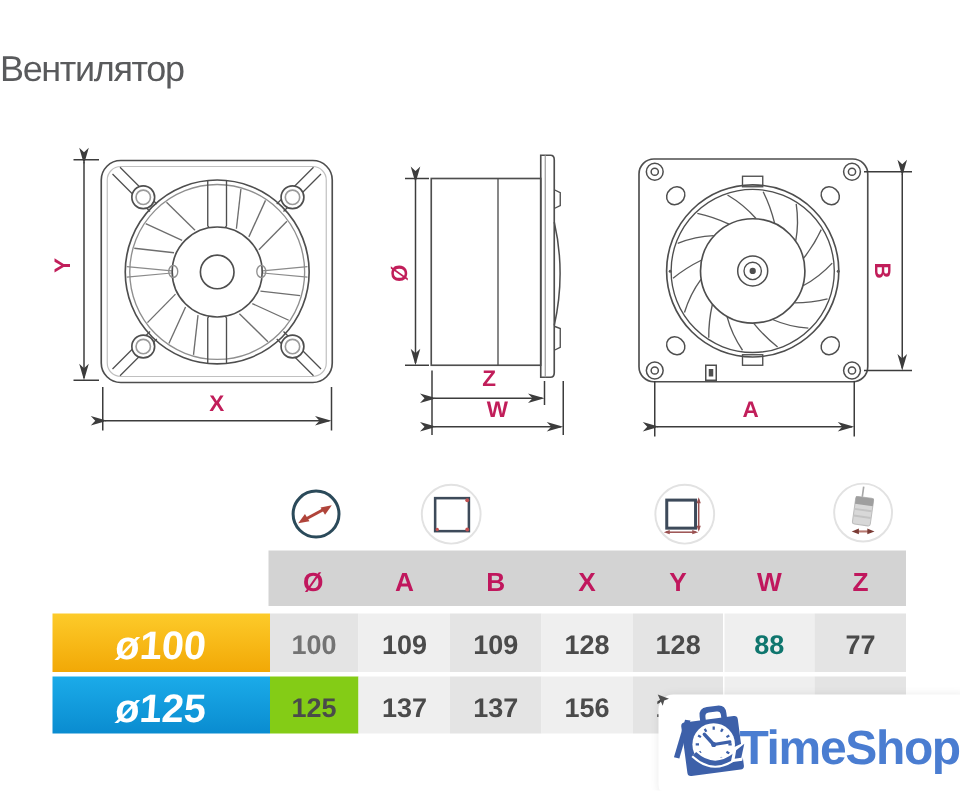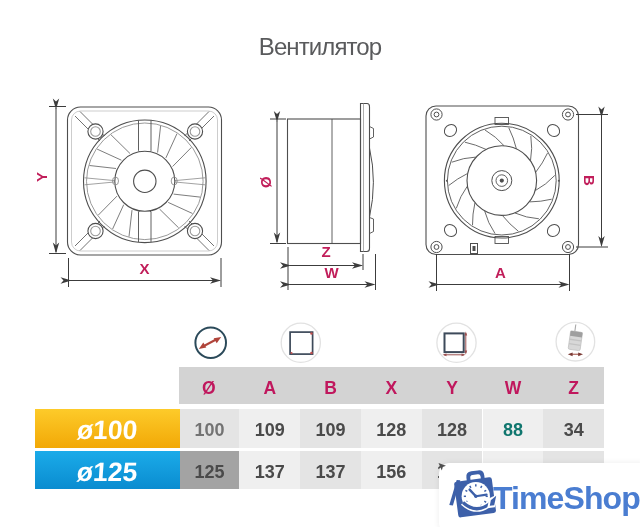--- a/index.html
+++ b/index.html
@@ -3,21 +3,21 @@
 <meta charset="utf-8">
 <style>
   html,body { margin:0; padding:0; background:#ffffff; }
   body { width:640px; height:527px; position:relative; overflow:hidden;
          font-family:"Liberation Sans", sans-serif; }
   .abs { position:absolute; }
 </style>
 </head>
 <body>
 
-<div class="abs" style="left:0; top:33px; width:640px; text-align:center; font-size:24px; letter-spacing:-0.9px; color:#595a5c;">Вентилятор</div>
+<div class="abs" style="left:0; top:33px; width:640px; font-size:24px; letter-spacing:-0.9px; color:#595a5c;">Вентилятор</div>
 
 <svg class="abs" style="left:0; top:0;" width="640" height="320" viewBox="0 0 640 320">
   <defs>
     <marker id="ar" markerWidth="12" markerHeight="8" refX="10" refY="4" orient="auto" markerUnits="userSpaceOnUse">
       <path d="M11.5 4 L0.5 0.8 L3.5 4 L0.5 7.2 Z" fill="#3c3c3c"></path>
     </marker>
   </defs>
 
   <g fill="none" stroke="#4e4e4e" stroke-width="1.1">
     <rect x="67.5" y="107" width="154" height="148" rx="13"></rect>
@@ -268,25 +268,25 @@
 
 <div class="abs" style="left:34.5px; top:450.5px; width:145px; height:38px; background:linear-gradient(#1babe9,#0a8cd0); color:#ffffff; font-size:26.5px; font-weight:bold; text-align:center; line-height:42px;"><span style="display:inline-block; transform:skewX(-4deg);">ø125</span></div>
 
 <div class="abs" style="left:179.5px; top:409px; height:39px;">
   <div class="abs" style="left:0px; width:59.8px; height:39px; background:#e4e4e4; text-align:center; line-height:43px; font-size:18px; font-weight:bold; color:#737373;">100</div>
   <div class="abs" style="left:59.8px; width:60.8px; height:39px; background:#efefef; text-align:center; line-height:43px; font-size:18px; font-weight:bold; color:#4a4a4a;">109</div>
   <div class="abs" style="left:120.6px; width:60.8px; height:39px; background:#e4e4e4; text-align:center; line-height:43px; font-size:18px; font-weight:bold; color:#4a4a4a;">109</div>
   <div class="abs" style="left:181.4px; width:60.8px; height:39px; background:#efefef; text-align:center; line-height:43px; font-size:18px; font-weight:bold; color:#4a4a4a;">128</div>
   <div class="abs" style="left:242.2px; width:60.8px; height:39px; background:#e4e4e4; text-align:center; line-height:43px; font-size:18px; font-weight:bold; color:#4a4a4a;">128</div>
   <div class="abs" style="left:303.0px; width:60.8px; height:39px; background:#efefef; text-align:center; line-height:43px; font-size:18px; font-weight:bold; color:#0f766e;">88</div>
-  <div class="abs" style="left:363.8px; width:60.8px; height:39px; background:#e4e4e4; text-align:center; line-height:43px; font-size:18px; font-weight:bold; color:#4a4a4a;">34</div>
+  <div class="abs" style="left:363.8px; width:60.8px; height:39px; background:#e4e4e4; text-align:center; line-height:43px; font-size:18px; font-weight:bold; color:#4a4a4a;">77</div>
 </div>
 
 <div class="abs" style="left:179.5px; top:450.5px; height:38px;">
-  <div class="abs" style="left:0px; width:59.8px; height:38px; background:#a3a3a3; text-align:center; line-height:42px; font-size:18px; font-weight:bold; color:#4a4a4a;">125</div>
+  <div class="abs" style="left:0px; width:59.8px; height:38px; background:#84cc16; text-align:center; line-height:42px; font-size:18px; font-weight:bold; color:#4a4a4a;">125</div>
   <div class="abs" style="left:59.8px; width:60.8px; height:38px; background:#efefef; text-align:center; line-height:42px; font-size:18px; font-weight:bold; color:#4a4a4a;">137</div>
   <div class="abs" style="left:120.6px; width:60.8px; height:38px; background:#e4e4e4; text-align:center; line-height:42px; font-size:18px; font-weight:bold; color:#4a4a4a;">137</div>
   <div class="abs" style="left:181.4px; width:60.8px; height:38px; background:#efefef; text-align:center; line-height:42px; font-size:18px; font-weight:bold; color:#4a4a4a;">156</div>
   <div class="abs" style="left:242.2px; width:60.8px; height:38px; background:#e4e4e4; text-align:center; line-height:42px; font-size:18px; font-weight:bold; color:#4a4a4a;">156</div>
   <div class="abs" style="left:303.0px; width:60.8px; height:38px; background:#efefef; text-align:center; line-height:42px; font-size:18px; font-weight:bold; color:#4a4a4a;">99</div>
   <div class="abs" style="left:363.8px; width:60.8px; height:38px; background:#e4e4e4; text-align:center; line-height:42px; font-size:18px; font-weight:bold; color:#4a4a4a;">86</div>
 </div>
 
 <div class="abs" style="left:439px; top:463px; width:210px; height:70px; background:#ffffff; border-radius:10px; box-shadow:0 0 6px rgba(0,0,0,0.08);"></div>
 

